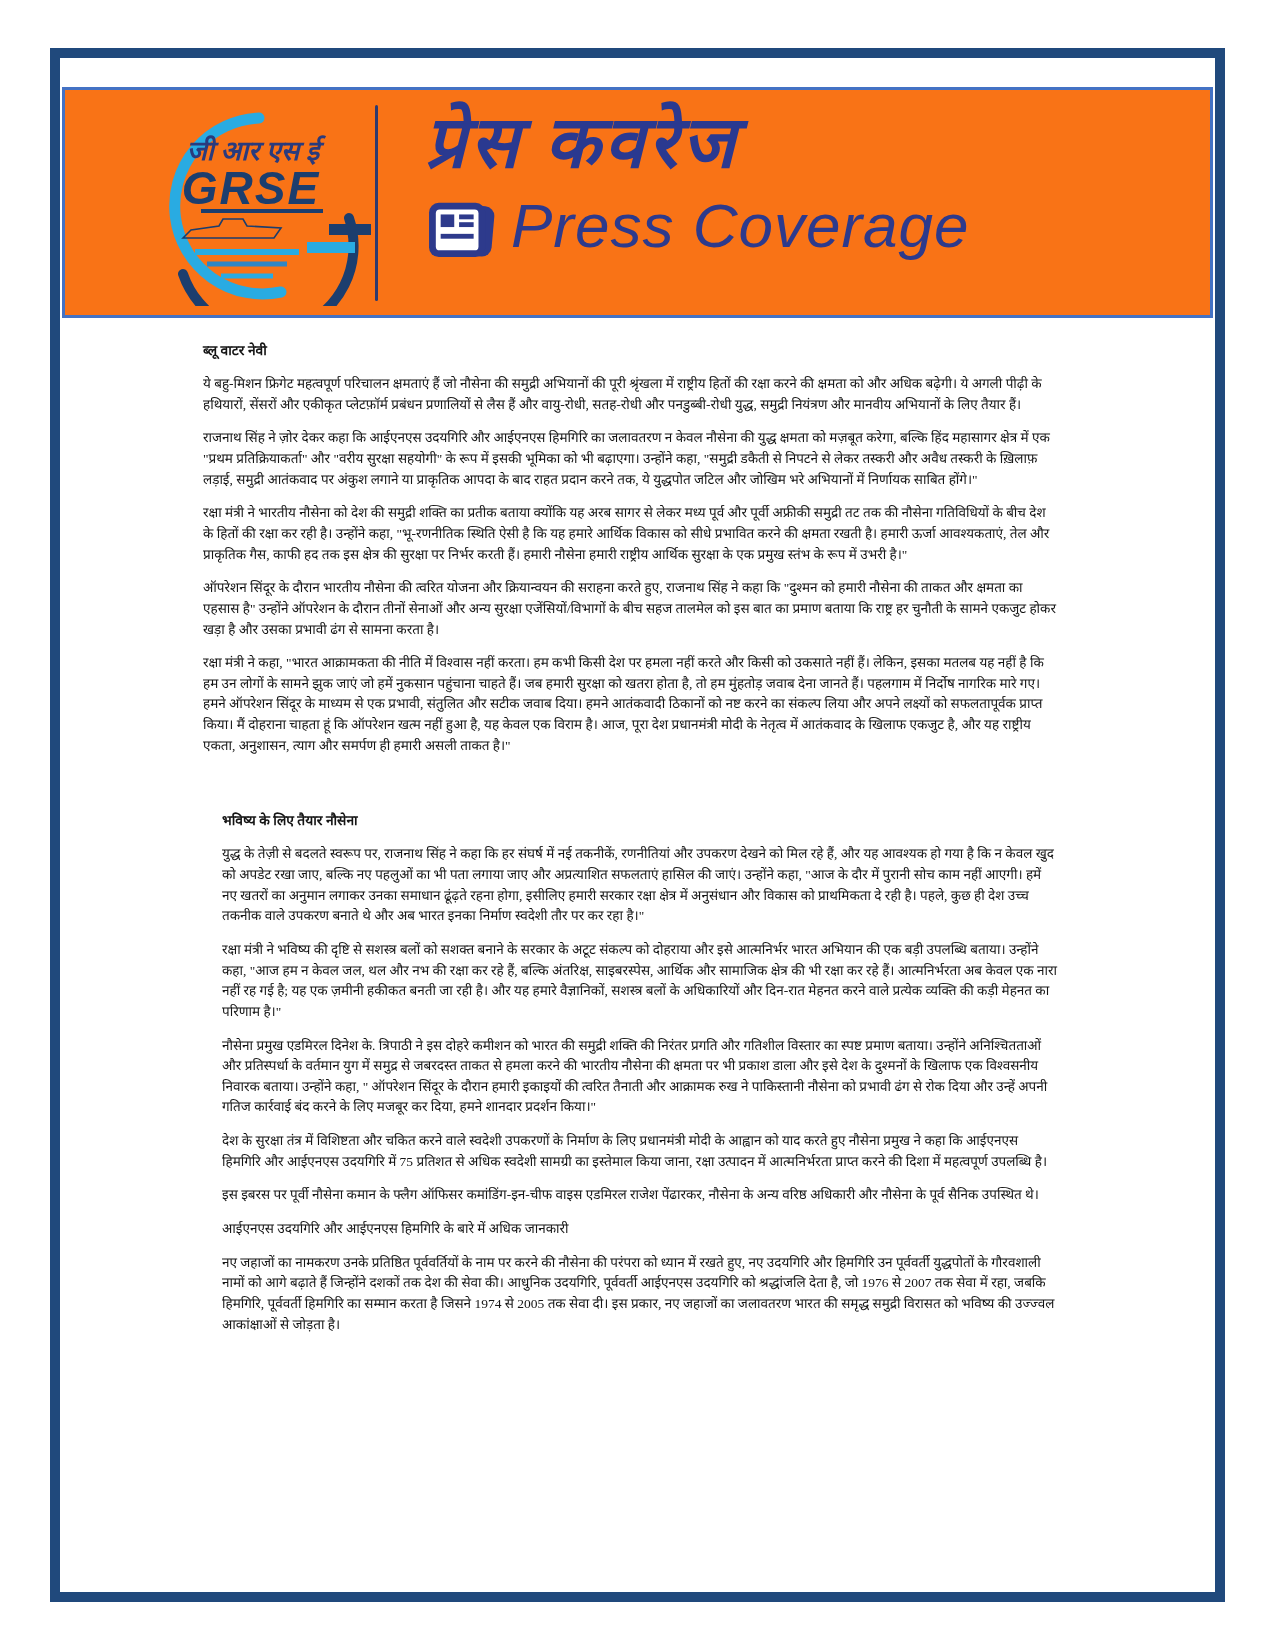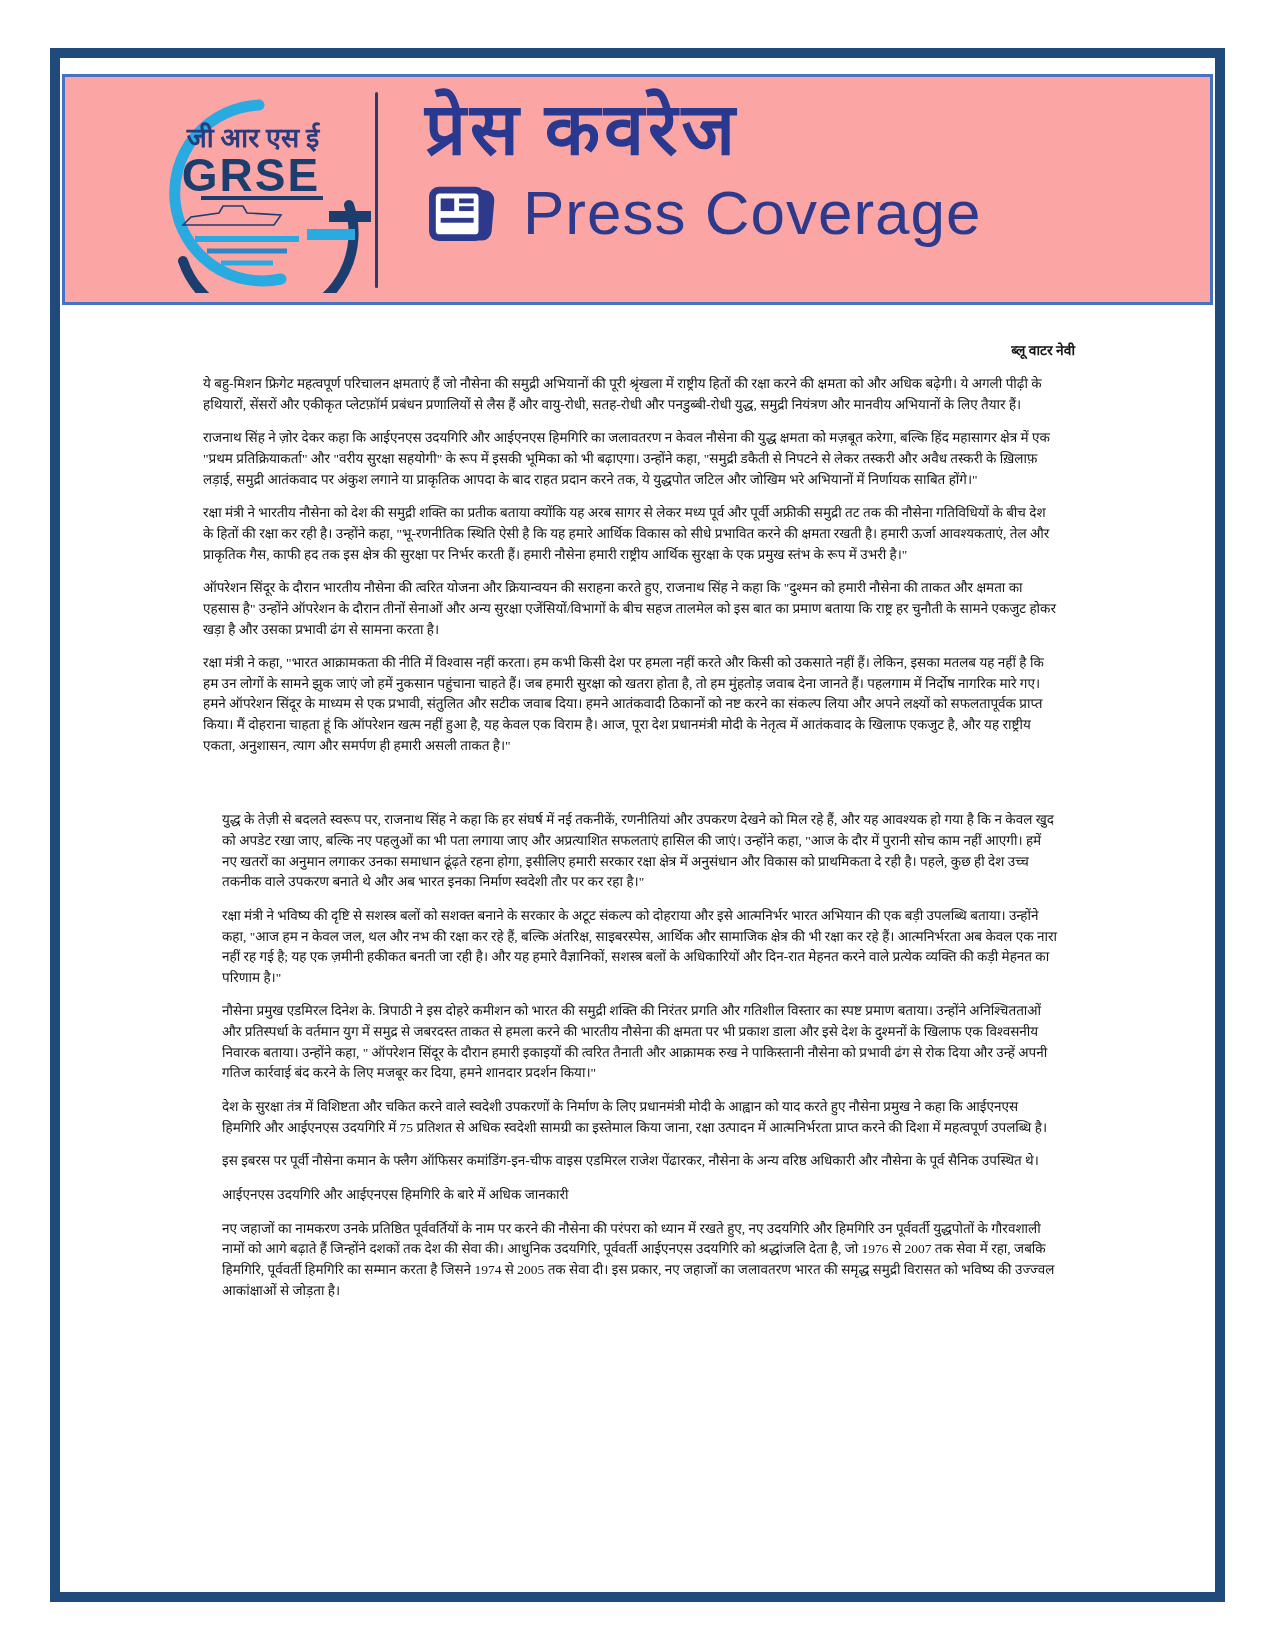--- a/index.html
+++ b/index.html
@@ -13,60 +13,60 @@
   }
   .frame {
     position: absolute;
     left: 50px; top: 48px;
     width: 1175px; height: 1554px;
     border: 10px solid #20497c;
     background: #ffffff;
   }
   .header-box {
     position: absolute;
-    left: 62px; top: 74px;
+    left: 62px; top: 87px;
     width: 1151px; height: 231px;
     border: 3px solid #4472c4;
-    background: #fca5a5;
+    background: #f97316;
+    font-style: italic;
   }
   .logo-wrap { position: absolute; left: 66px; top: 16px; width: 240px; height: 200px; }
   .divider {
     position: absolute; left: 310px; top: 15px;
     width: 3px; height: 196px;
     background: #2e3a6e; border-radius: 2px;
   }
   .title-hi {
     position: absolute; left: 360px; top: 0px;
     font-size: 72px; font-weight: 700;
     color: #2a3990; letter-spacing: 4px;
     font-family: "Liberation Serif", "DejaVu Serif", serif;
     white-space: nowrap;
   }
   .title-row {
     position: absolute; left: 360px; top: 100px;
-    display: flex; align-items: center; gap: 24px;
+    display: flex; align-items: flex-end; gap: 12px;
   }
   .title-en {
     font-size: 62px; font-weight: 500;
     color: #2d3a8c; letter-spacing: 1px;
     font-family: "Liberation Sans", "DejaVu Sans", sans-serif;
     white-space: nowrap;
   }
   .content {
     position: absolute;
     left: 203px; top: 338px;
     width: 872px;
     font-size: 13.5px;
     line-height: 1.53;
   }
   .content p { margin: 0 17px 13px 0; }
   .content .sec-heading {
     font-weight: 700; font-size: 13.8px;
     margin: 2px 0 13px 0;
-    text-align: right;
   }
   .indented { margin-left: 19px; margin-top: 54px; }
 </style>
 </head>
 <body>
 
 <div class="frame"></div>
 
 <div class="header-box">
 
@@ -110,20 +110,21 @@
   <div>
     <p class="sec-heading">ब्लू वाटर नेवी</p>
     <p>ये बहु-मिशन फ्रिगेट महत्वपूर्ण परिचालन क्षमताएं हैं जो नौसेना की समुद्री अभियानों की पूरी श्रृंखला में राष्ट्रीय हितों की रक्षा करने की क्षमता को और अधिक बढ़ेगी। ये अगली पीढ़ी के हथियारों, सेंसरों और एकीकृत प्लेटफ़ॉर्म प्रबंधन प्रणालियों से लैस हैं और वायु-रोधी, सतह-रोधी और पनडुब्बी-रोधी युद्ध, समुद्री नियंत्रण और मानवीय अभियानों के लिए तैयार हैं।</p>
     <p>राजनाथ सिंह ने ज़ोर देकर कहा कि आईएनएस उदयगिरि और आईएनएस हिमगिरि का जलावतरण न केवल नौसेना की युद्ध क्षमता को मज़बूत करेगा, बल्कि हिंद महासागर क्षेत्र में एक "प्रथम प्रतिक्रियाकर्ता" और "वरीय सुरक्षा सहयोगी" के रूप में इसकी भूमिका को भी बढ़ाएगा। उन्होंने कहा, "समुद्री डकैती से निपटने से लेकर तस्करी और अवैध तस्करी के ख़िलाफ़ लड़ाई, समुद्री आतंकवाद पर अंकुश लगाने या प्राकृतिक आपदा के बाद राहत प्रदान करने तक, ये युद्धपोत जटिल और जोखिम भरे अभियानों में निर्णायक साबित होंगे।"</p>
     <p>रक्षा मंत्री ने भारतीय नौसेना को देश की समुद्री शक्ति का प्रतीक बताया क्योंकि यह अरब सागर से लेकर मध्य पूर्व और पूर्वी अफ्रीकी समुद्री तट तक की नौसेना गतिविधियों के बीच देश के हितों की रक्षा कर रही है। उन्होंने कहा, "भू-रणनीतिक स्थिति ऐसी है कि यह हमारे आर्थिक विकास को सीधे प्रभावित करने की क्षमता रखती है। हमारी ऊर्जा आवश्यकताएं, तेल और प्राकृतिक गैस, काफी हद तक इस क्षेत्र की सुरक्षा पर निर्भर करती हैं। हमारी नौसेना हमारी राष्ट्रीय आर्थिक सुरक्षा के एक प्रमुख स्तंभ के रूप में उभरी है।"</p>
     <p>ऑपरेशन सिंदूर के दौरान भारतीय नौसेना की त्वरित योजना और क्रियान्वयन की सराहना करते हुए, राजनाथ सिंह ने कहा कि "दुश्मन को हमारी नौसेना की ताकत और क्षमता का एहसास है" उन्होंने ऑपरेशन के दौरान तीनों सेनाओं और अन्य सुरक्षा एजेंसियों/विभागों के बीच सहज तालमेल को इस बात का प्रमाण बताया कि राष्ट्र हर चुनौती के सामने एकजुट होकर खड़ा है और उसका प्रभावी ढंग से सामना करता है।</p>
     <p>रक्षा मंत्री ने कहा, "भारत आक्रामकता की नीति में विश्वास नहीं करता। हम कभी किसी देश पर हमला नहीं करते और किसी को उकसाते नहीं हैं। लेकिन, इसका मतलब यह नहीं है कि हम उन लोगों के सामने झुक जाएं जो हमें नुकसान पहुंचाना चाहते हैं। जब हमारी सुरक्षा को खतरा होता है, तो हम मुंहतोड़ जवाब देना जानते हैं। पहलगाम में निर्दोष नागरिक मारे गए। हमने ऑपरेशन सिंदूर के माध्यम से एक प्रभावी, संतुलित और सटीक जवाब दिया। हमने आतंकवादी ठिकानों को नष्ट करने का संकल्प लिया और अपने लक्ष्यों को सफलतापूर्वक प्राप्त किया। मैं दोहराना चाहता हूं कि ऑपरेशन खत्म नहीं हुआ है, यह केवल एक विराम है। आज, पूरा देश प्रधानमंत्री मोदी के नेतृत्व में आतंकवाद के खिलाफ एकजुट है, और यह राष्ट्रीय एकता, अनुशासन, त्याग और समर्पण ही हमारी असली ताकत है।"</p>
   </div>
 
   <div class="indented">
+    <p class="sec-heading">भविष्य के लिए तैयार नौसेना</p>
     <p>युद्ध के तेज़ी से बदलते स्वरूप पर, राजनाथ सिंह ने कहा कि हर संघर्ष में नई तकनीकें, रणनीतियां और उपकरण देखने को मिल रहे हैं, और यह आवश्यक हो गया है कि न केवल खुद को अपडेट रखा जाए, बल्कि नए पहलुओं का भी पता लगाया जाए और अप्रत्याशित सफलताएं हासिल की जाएं। उन्होंने कहा, "आज के दौर में पुरानी सोच काम नहीं आएगी। हमें नए खतरों का अनुमान लगाकर उनका समाधान ढूंढ़ते रहना होगा, इसीलिए हमारी सरकार रक्षा क्षेत्र में अनुसंधान और विकास को प्राथमिकता दे रही है। पहले, कुछ ही देश उच्च तकनीक वाले उपकरण बनाते थे और अब भारत इनका निर्माण स्वदेशी तौर पर कर रहा है।"</p>
     <p>रक्षा मंत्री ने भविष्य की दृष्टि से सशस्त्र बलों को सशक्त बनाने के सरकार के अटूट संकल्प को दोहराया और इसे आत्मनिर्भर भारत अभियान की एक बड़ी उपलब्धि बताया। उन्होंने कहा, "आज हम न केवल जल, थल और नभ की रक्षा कर रहे हैं, बल्कि अंतरिक्ष, साइबरस्पेस, आर्थिक और सामाजिक क्षेत्र की भी रक्षा कर रहे हैं। आत्मनिर्भरता अब केवल एक नारा नहीं रह गई है; यह एक ज़मीनी हकीकत बनती जा रही है। और यह हमारे वैज्ञानिकों, सशस्त्र बलों के अधिकारियों और दिन-रात मेहनत करने वाले प्रत्येक व्यक्ति की कड़ी मेहनत का परिणाम है।"</p>
     <p>नौसेना प्रमुख एडमिरल दिनेश के. त्रिपाठी ने इस दोहरे कमीशन को भारत की समुद्री शक्ति की निरंतर प्रगति और गतिशील विस्तार का स्पष्ट प्रमाण बताया। उन्होंने अनिश्चितताओं और प्रतिस्पर्धा के वर्तमान युग में समुद्र से जबरदस्त ताकत से हमला करने की भारतीय नौसेना की क्षमता पर भी प्रकाश डाला और इसे देश के दुश्मनों के खिलाफ एक विश्वसनीय निवारक बताया। उन्होंने कहा, " ऑपरेशन सिंदूर के दौरान हमारी इकाइयों की त्वरित तैनाती और आक्रामक रुख ने पाकिस्तानी नौसेना को प्रभावी ढंग से रोक दिया और उन्हें अपनी गतिज कार्रवाई बंद करने के लिए मजबूर कर दिया, हमने शानदार प्रदर्शन किया।"</p>
     <p>देश के सुरक्षा तंत्र में विशिष्टता और चकित करने वाले स्वदेशी उपकरणों के निर्माण के लिए प्रधानमंत्री मोदी के आह्वान को याद करते हुए नौसेना प्रमुख ने कहा कि आईएनएस हिमगिरि और आईएनएस उदयगिरि में 75 प्रतिशत से अधिक स्वदेशी सामग्री का इस्तेमाल किया जाना, रक्षा उत्पादन में आत्मनिर्भरता प्राप्त करने की दिशा में महत्वपूर्ण उपलब्धि है।</p>
     <p>इस इबरस पर पूर्वी नौसेना कमान के फ्लैग ऑफिसर कमांडिंग-इन-चीफ वाइस एडमिरल राजेश पेंढारकर, नौसेना के अन्य वरिष्ठ अधिकारी और नौसेना के पूर्व सैनिक उपस्थित थे।</p>
     <p>आईएनएस उदयगिरि और आईएनएस हिमगिरि के बारे में अधिक जानकारी</p>
     <p>नए जहाजों का नामकरण उनके प्रतिष्ठित पूर्ववर्तियों के नाम पर करने की नौसेना की परंपरा को ध्यान में रखते हुए, नए उदयगिरि और हिमगिरि उन पूर्ववर्ती युद्धपोतों के गौरवशाली नामों को आगे बढ़ाते हैं जिन्होंने दशकों तक देश की सेवा की। आधुनिक उदयगिरि, पूर्ववर्ती आईएनएस उदयगिरि को श्रद्धांजलि देता है, जो 1976 से 2007 तक सेवा में रहा, जबकि हिमगिरि, पूर्ववर्ती हिमगिरि का सम्मान करता है जिसने 1974 से 2005 तक सेवा दी। इस प्रकार, नए जहाजों का जलावतरण भारत की समृद्ध समुद्री विरासत को भविष्य की उज्ज्वल आकांक्षाओं से जोड़ता है।</p>
   </div>
 
 </div>

